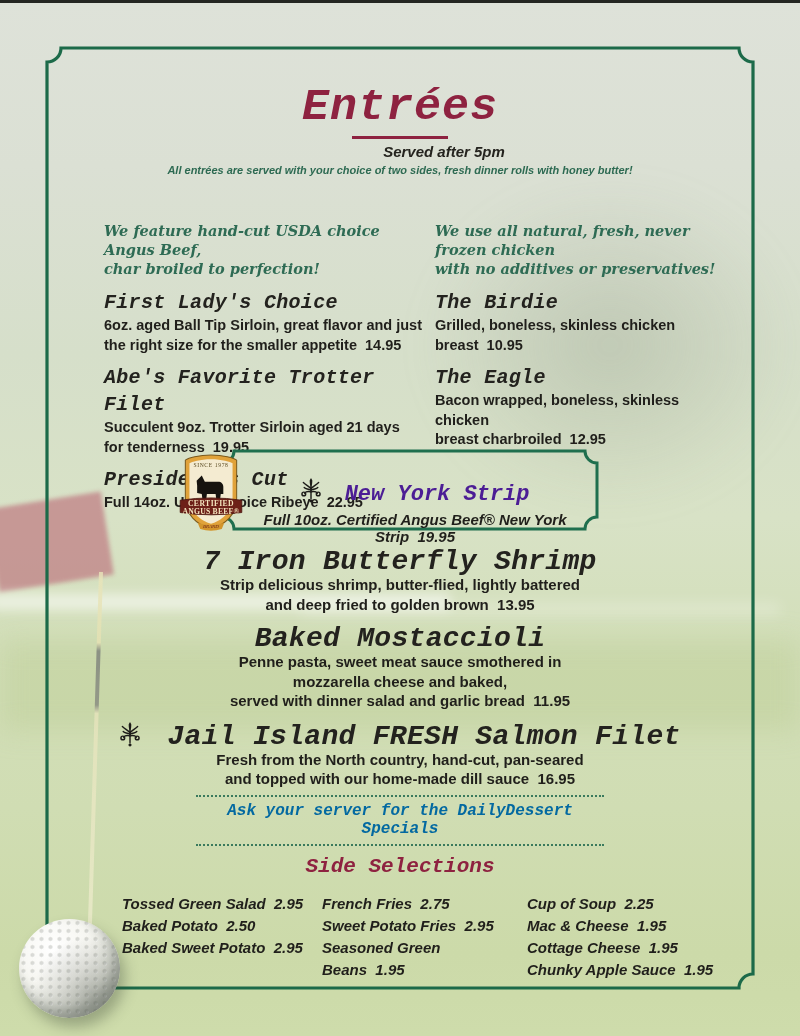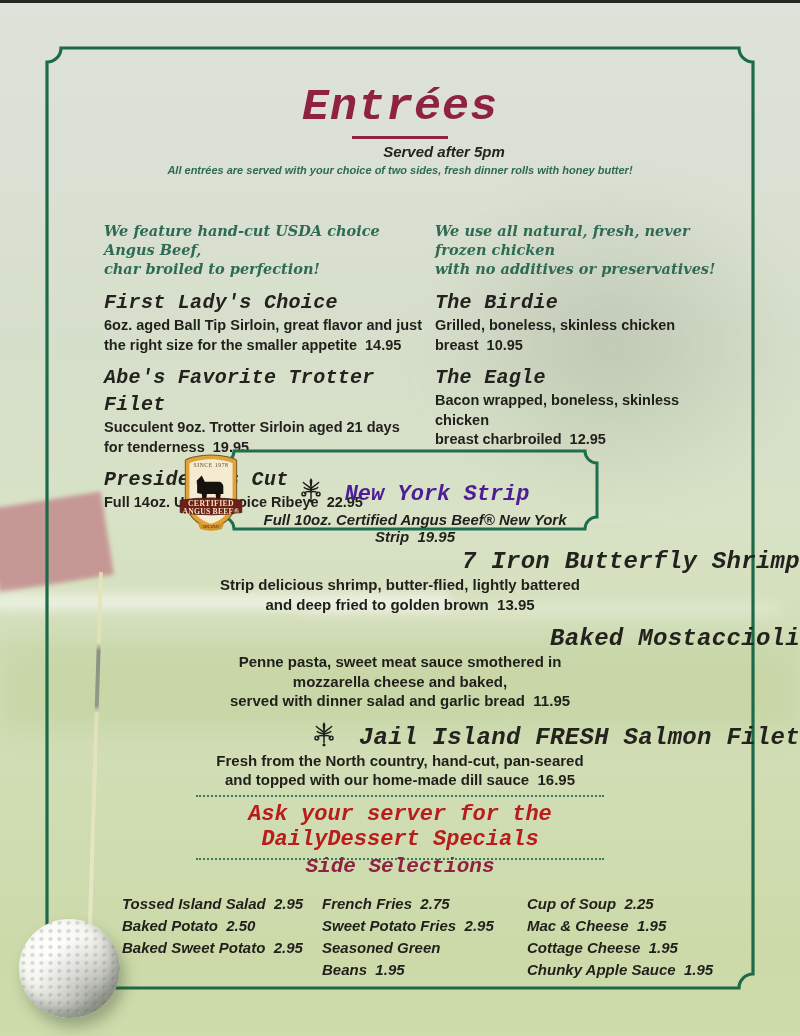--- a/index.html
+++ b/index.html
@@ -46,26 +46,26 @@
   .price{white-space:nowrap;}
   
   .plaque-text{left:250px;top:457px;width:330px;text-align:center;}
   .plaque-text .name{font-size:22px;line-height:28px;color:#4c1d95;margin-top:21px;}
   .plaque-text .desc{font-style:italic;font-weight:700;font-size:15px;color:#201f1b;margin-top:2px;}
   .cab-logo{left:174px;top:453px;}
   .orn{display:inline-block;vertical-align:-4px;margin-right:9px;}
   
   .center-list{left:0;top:548px;width:800px;text-align:center;}
   .center-list .menu-item{margin-bottom:11px;}
-  .center-list .name{font-size:24px;line-height:27px;text-align:right;}
+  .center-list .name{font-size:28px;line-height:27px;}
   .center-list .body-it{font-size:15px;line-height:19.5px;}
   
   .dessert{left:196px;top:795px;width:408px;text-align:center;}
   .dotted{border-top:2px dotted #3a7a5d;height:0;}
-  .dessert .label{font-size:22px;color:#b91c1c;padding:5px 0 6px 0;}
+  .dessert .label{font-size:16px;color:#0369a1;padding:5px 0 6px 0;}
   
   .sides-title{left:0;top:855px;width:800px;text-align:center;font-size:21px;color:#8e2240;}
   .sides-row{left:122px;top:893px;width:600px;display:flex;}
   .sides-col{font-style:italic;font-weight:700;font-size:15px;line-height:22px;color:#201f1b;}
   .sides-col.c1{width:200px;}
   .sides-col.c2{width:205px;}
   .sides-col.c3{width:190px;}
   
   .golf-ball{left:19px;top:919px;width:101px;height:99px;border-radius:50%;
      background-image:
@@ -231,21 +231,21 @@
 
   <div class="abs dessert">
     <div class="dotted"></div>
     <div class="label script">Ask your server for the DailyDessert Specials</div>
     <div class="dotted"></div>
   </div>
 
   <div class="abs sides-title script">Side Selections</div>
   <div class="abs sides-row" id="sides-row">
       <div class="sides-col c1">
-        <div><span>Tossed Island Salad</span><span class="price">&nbsp;&nbsp;2.95</span></div>
+        <div><span>Tossed Green Salad</span><span class="price">&nbsp;&nbsp;2.95</span></div>
         <div><span>Baked Potato</span><span class="price">&nbsp;&nbsp;2.50</span></div>
         <div><span>Baked Sweet Potato</span><span class="price">&nbsp;&nbsp;2.95</span></div>
       </div>
       <div class="sides-col c2">
         <div><span>French Fries</span><span class="price">&nbsp;&nbsp;2.75</span></div>
         <div><span>Sweet Potato Fries</span><span class="price">&nbsp;&nbsp;2.95</span></div>
         <div><span>Seasoned Green Beans</span><span class="price">&nbsp;&nbsp;1.95</span></div>
       </div>
       <div class="sides-col c3">
         <div><span>Cup of Soup</span><span class="price">&nbsp;&nbsp;2.25</span></div>

